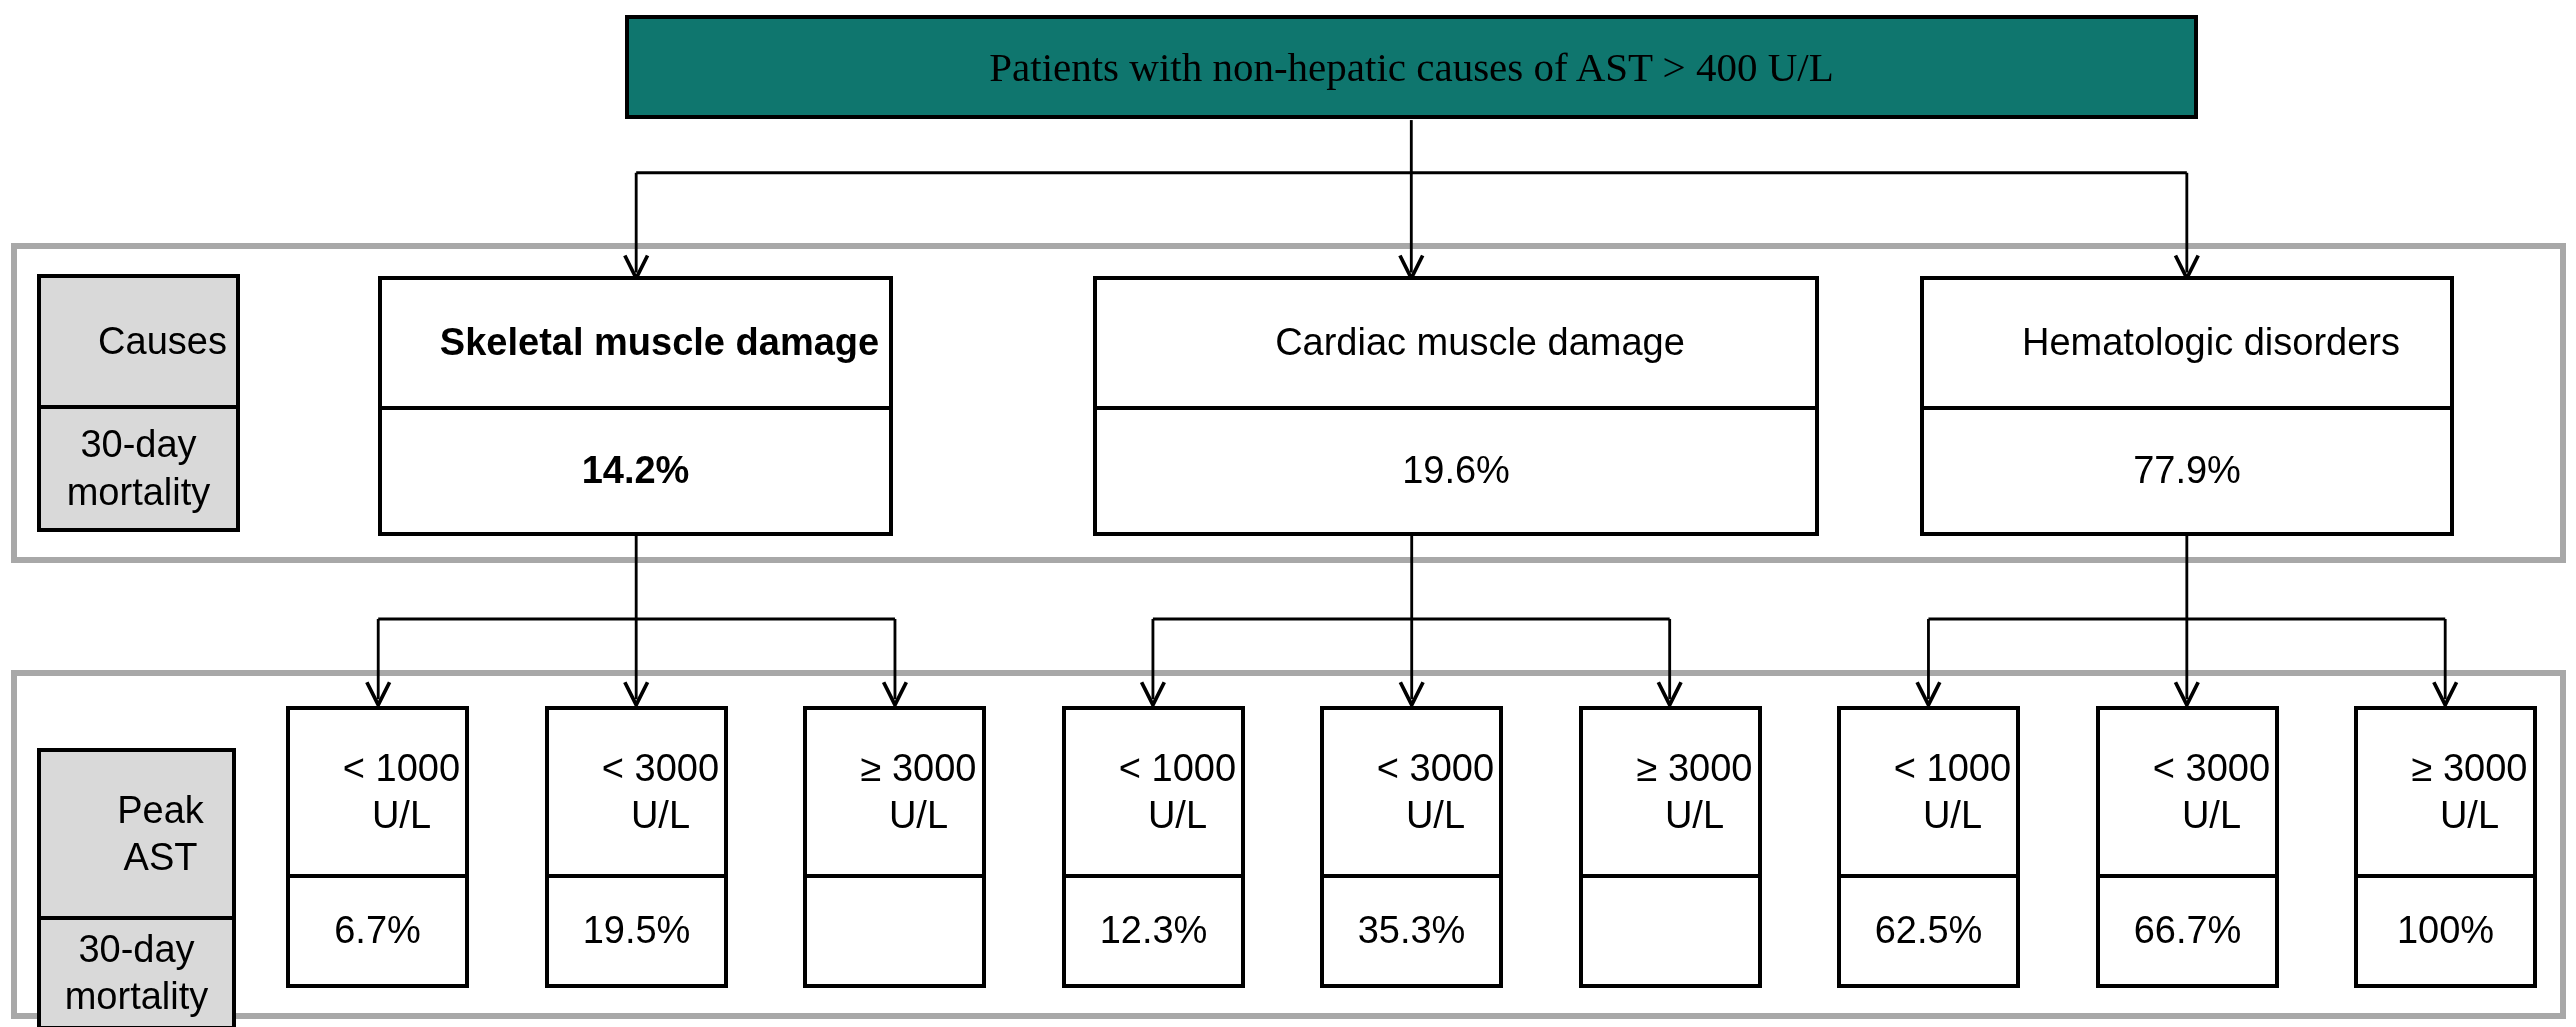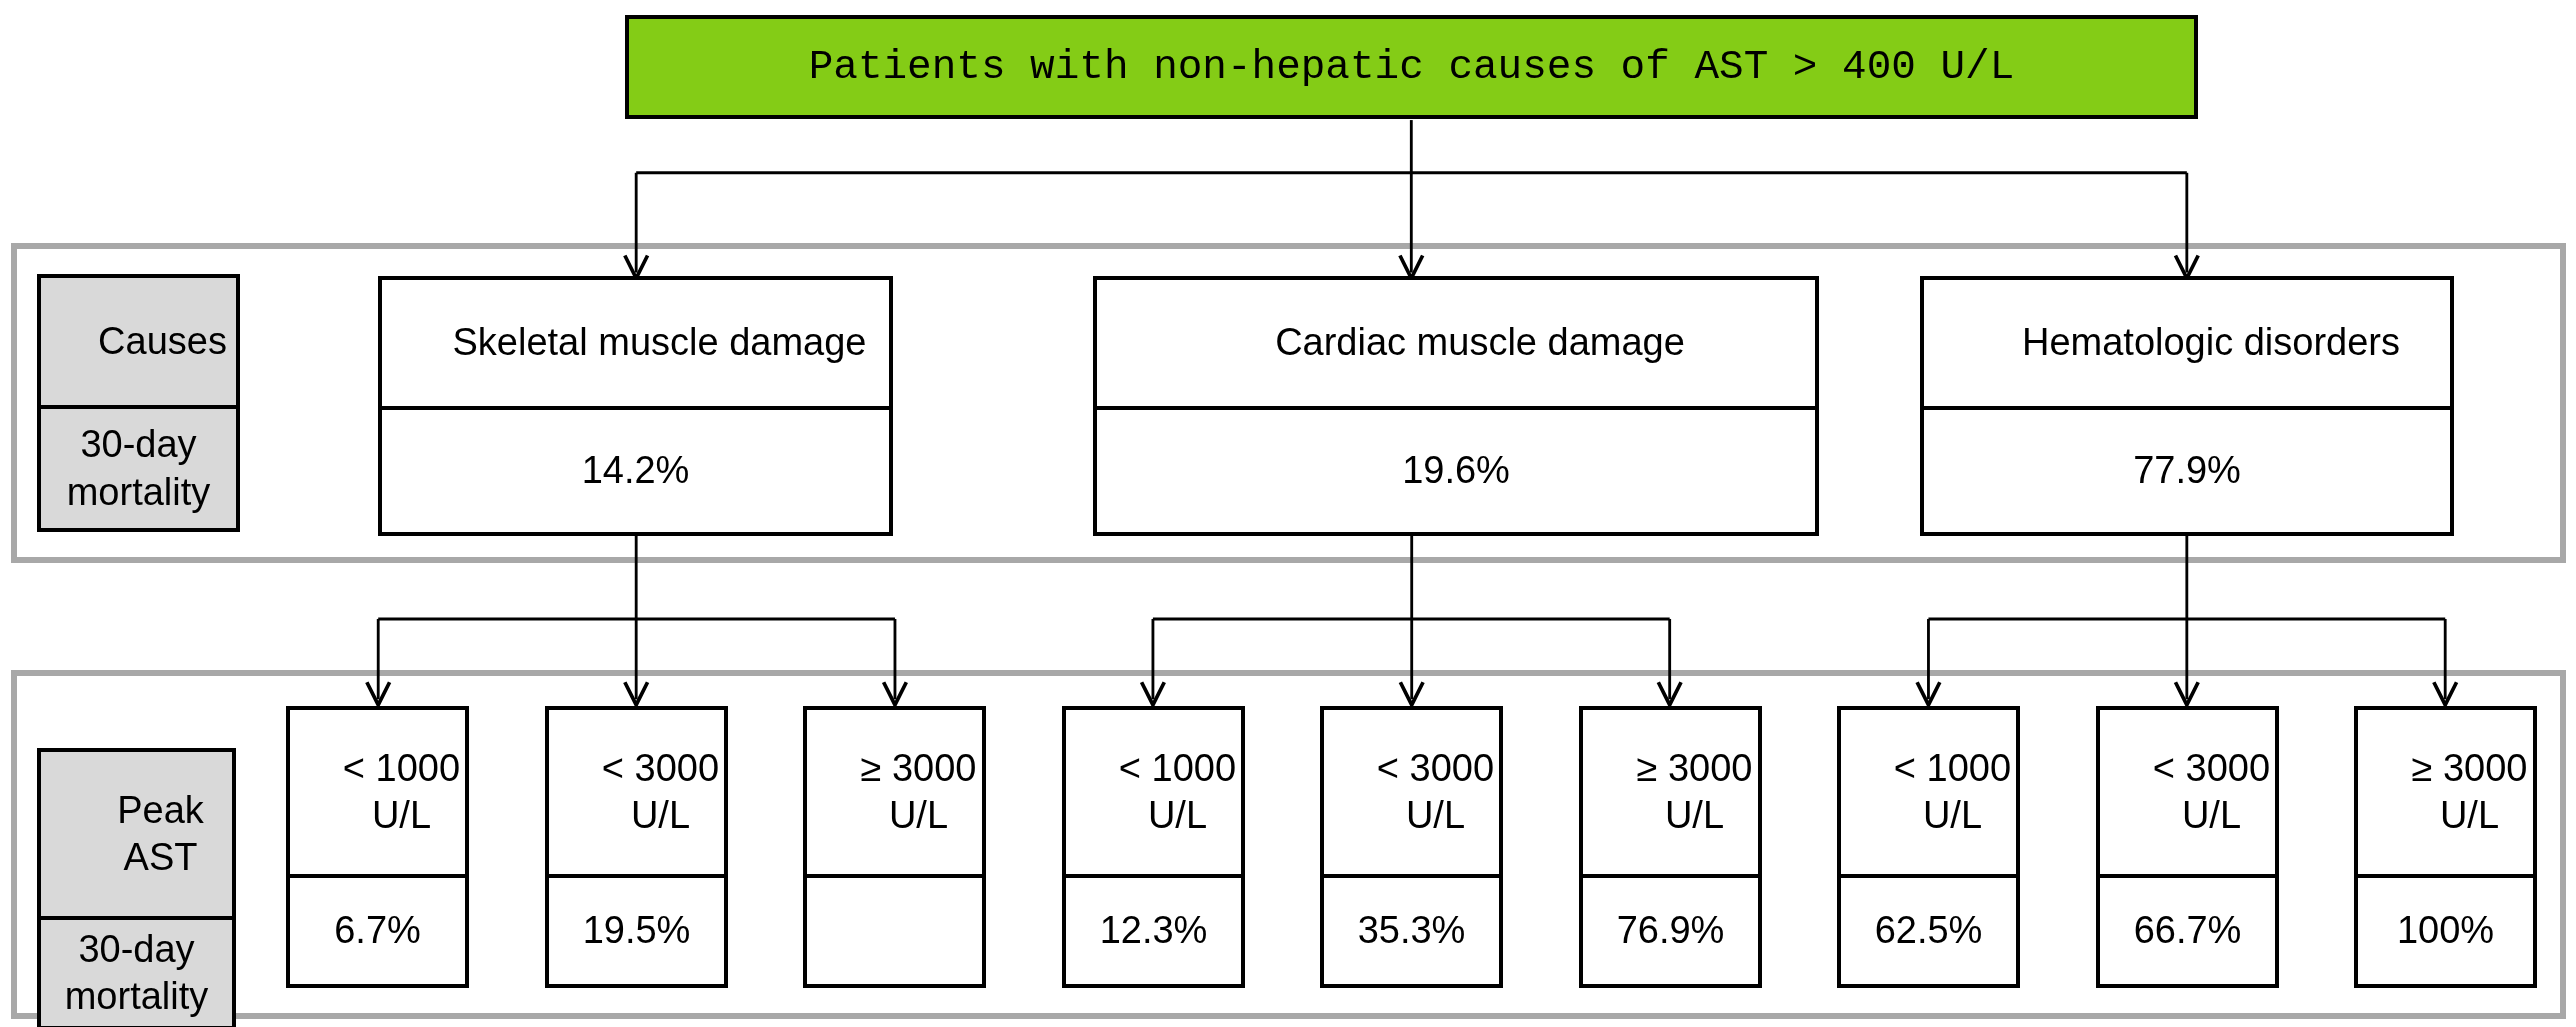--- a/index.html
+++ b/index.html
@@ -46,35 +46,35 @@
     box-sizing: border-box;
   }
   .cell.top { border-bottom: 4.9px solid #000000; padding-left: 48px; }
   .cell.bottom { flex: 1; }
   .top-box {
     position: absolute;
     left: 625px; top: 14.6px;
     width: 1573px; height: 104px;
     box-sizing: border-box;
     border: 4.9px solid #000000;
-    background: #84cc16;
+    background: #0f766e;
     display: flex;
     align-items: center;
     justify-content: center;
     text-align: center;
     z-index: 3;
-    font-family: Liberation Mono, monospace;
+    font-family: Liberation Serif, serif;
     font-size: 41px;
   }
   
   .hdr1 { left: 37px; top: 274px; width: 203px; height: 258px; }
   .hdr1 .cell.top { height: 131px; }
   .cause { top: 276px; height: 260px; }
   .cause .cell.top { height: 130px; }
-  .cause-0 { left: 378px;  width: 515px; }
+  .cause-0 { left: 378px;  width: 515px; font-weight: bold; }
   .cause-1 { left: 1093px; width: 726px; }
   .cause-2 { left: 1920px; width: 534px; }
   
   .hdr2 { left: 37px; top: 748px; width: 199px; height: 282px; }
   .hdr2 .cell.top { height: 168px; }
   .child { top: 706px; width: 183px; height: 282px; }
   .child .cell.top { height: 168px; }
   .child-0 { left: 286px; }  .child-1 { left: 545px; }  .child-2 { left: 803px; }
   .child-3 { left: 1062px; } .child-4 { left: 1320px; } .child-5 { left: 1579px; }
   .child-6 { left: 1837px; } .child-7 { left: 2096px; } .child-8 { left: 2354px; }
@@ -207,23 +207,20 @@
     </div>
     <div class="cell bottom">
       <span class="line">35.3%</span>
     </div>
   </div>
   <div class="node child child-5">
     <div class="cell top">
       <span class="line">≥ 3000</span>
       <span class="line">U/L</span>
     </div>
-    <div class="cell bottom">
-      <span class="line">76.9%</span>
-    </div>
   </div>
 
   <div class="node child child-6">
     <div class="cell top">
       <span class="line">&lt; 1000</span>
       <span class="line">U/L</span>
     </div>
     <div class="cell bottom">
       <span class="line">62.5%</span>
     </div>

